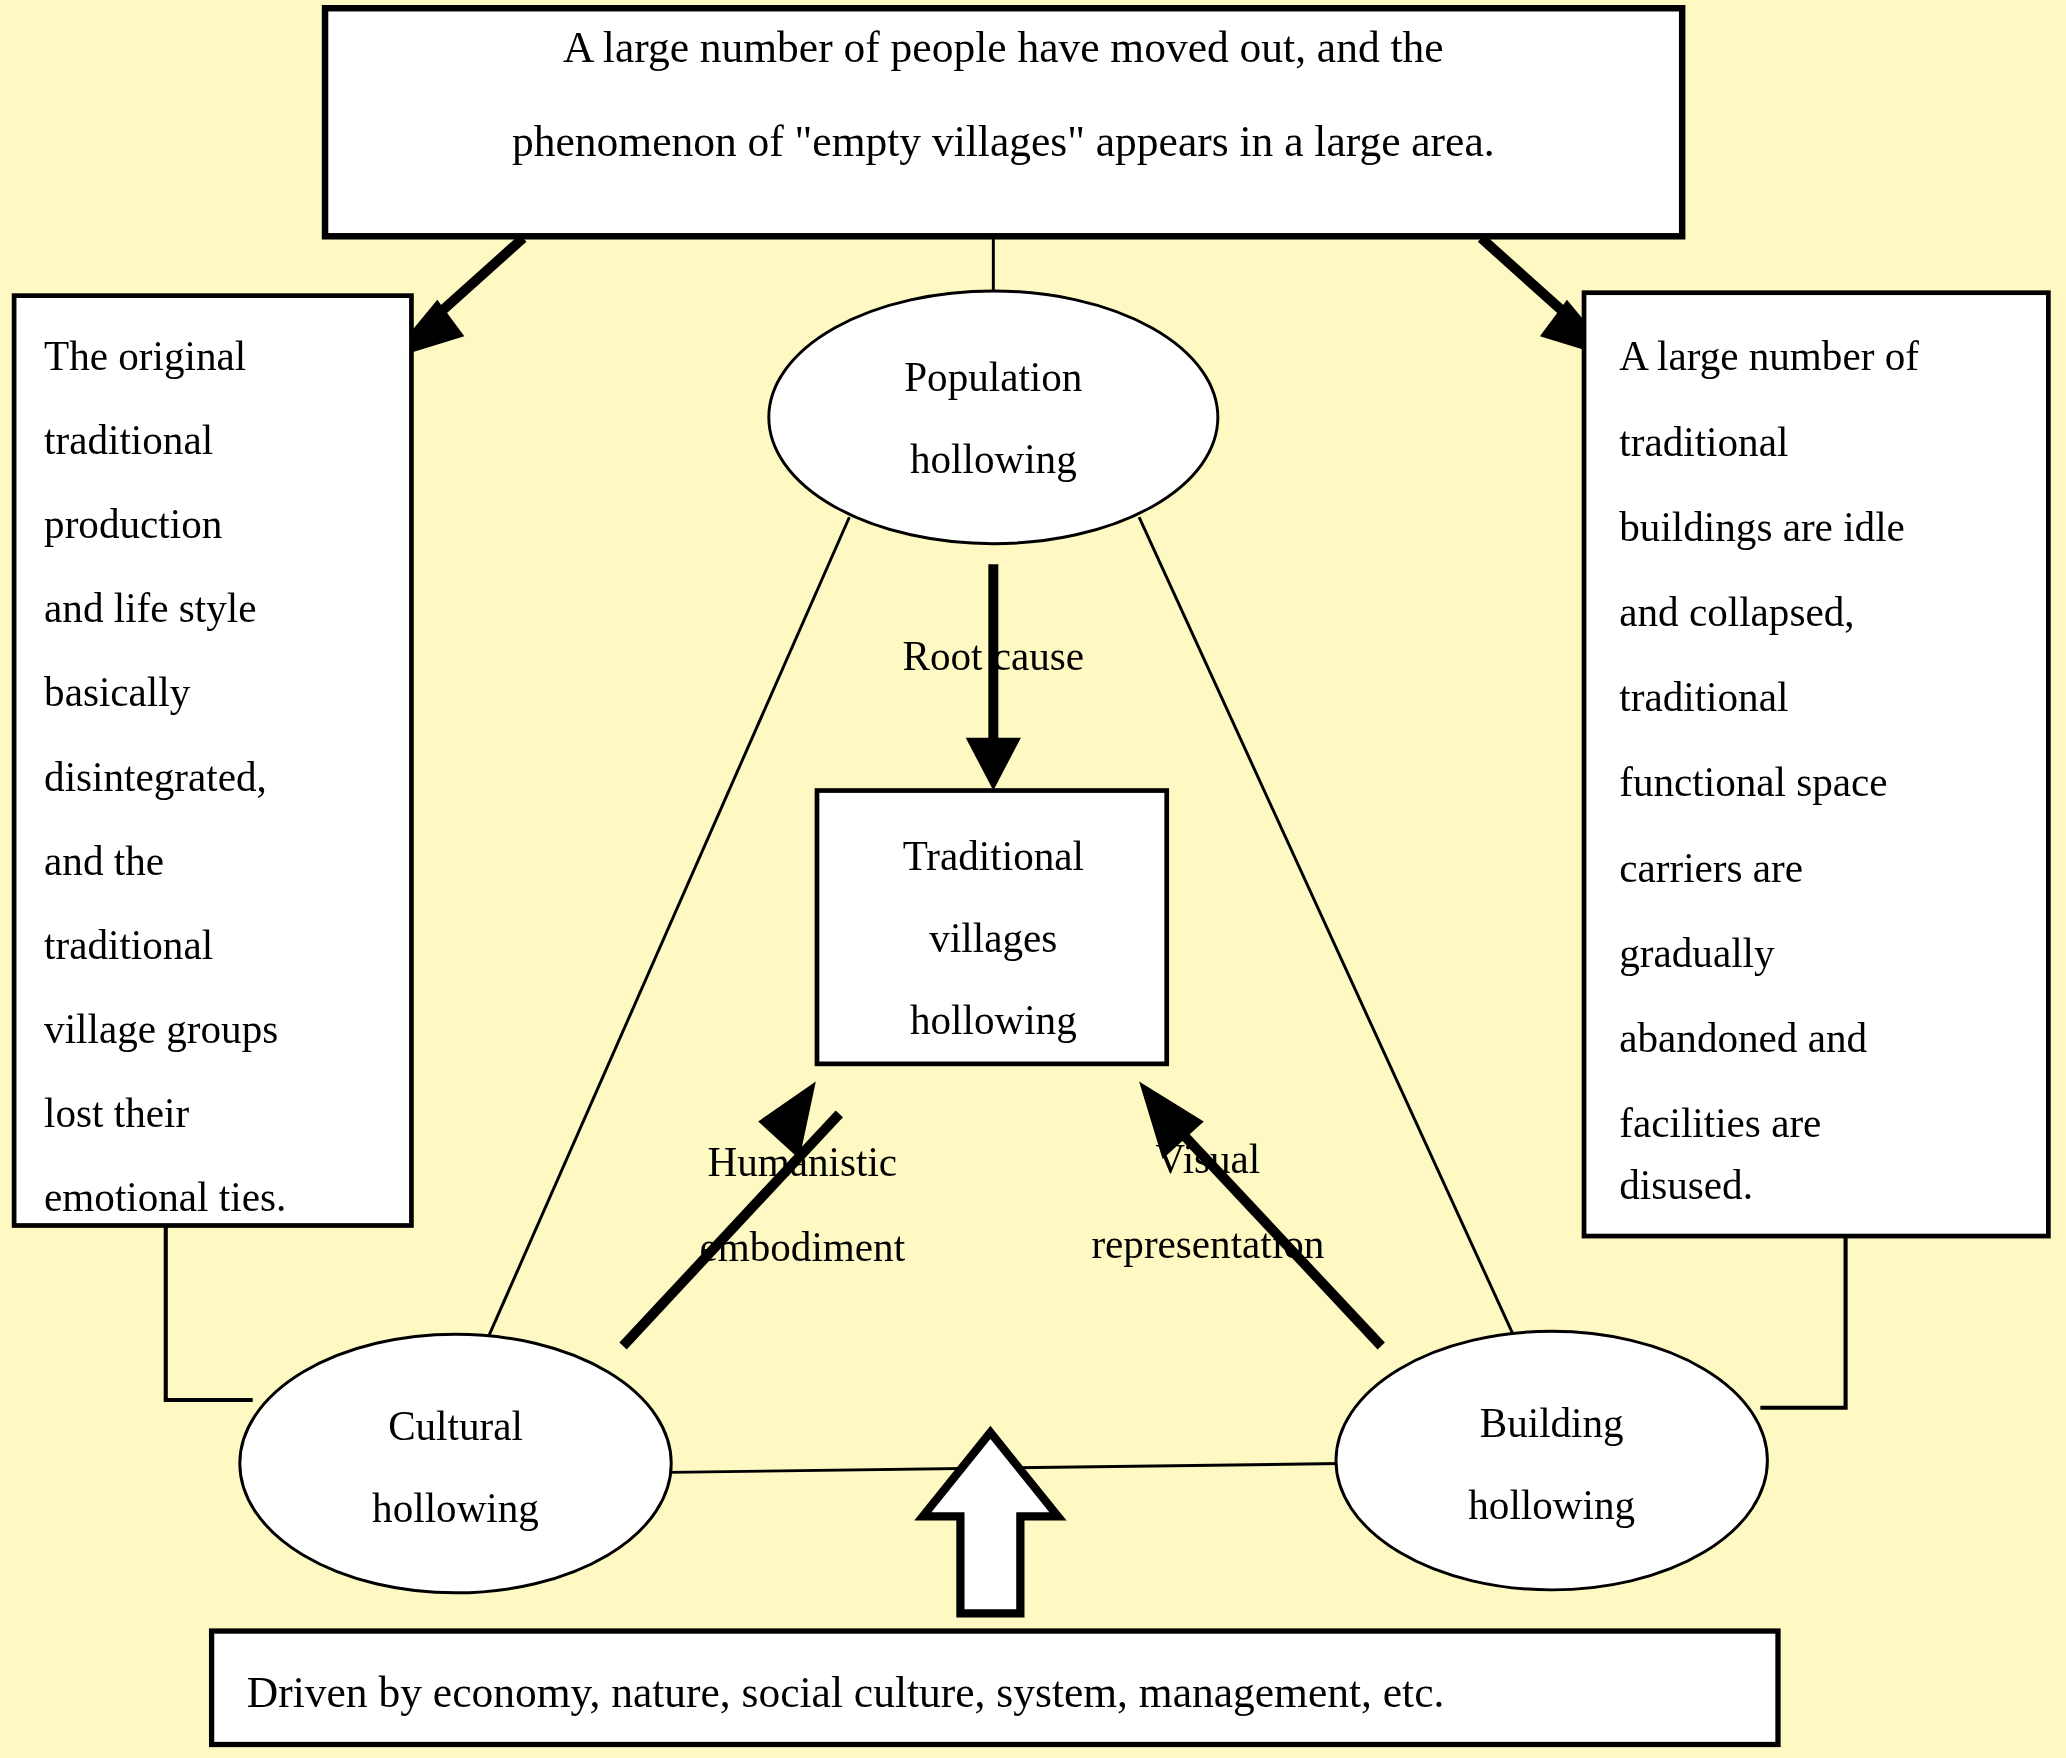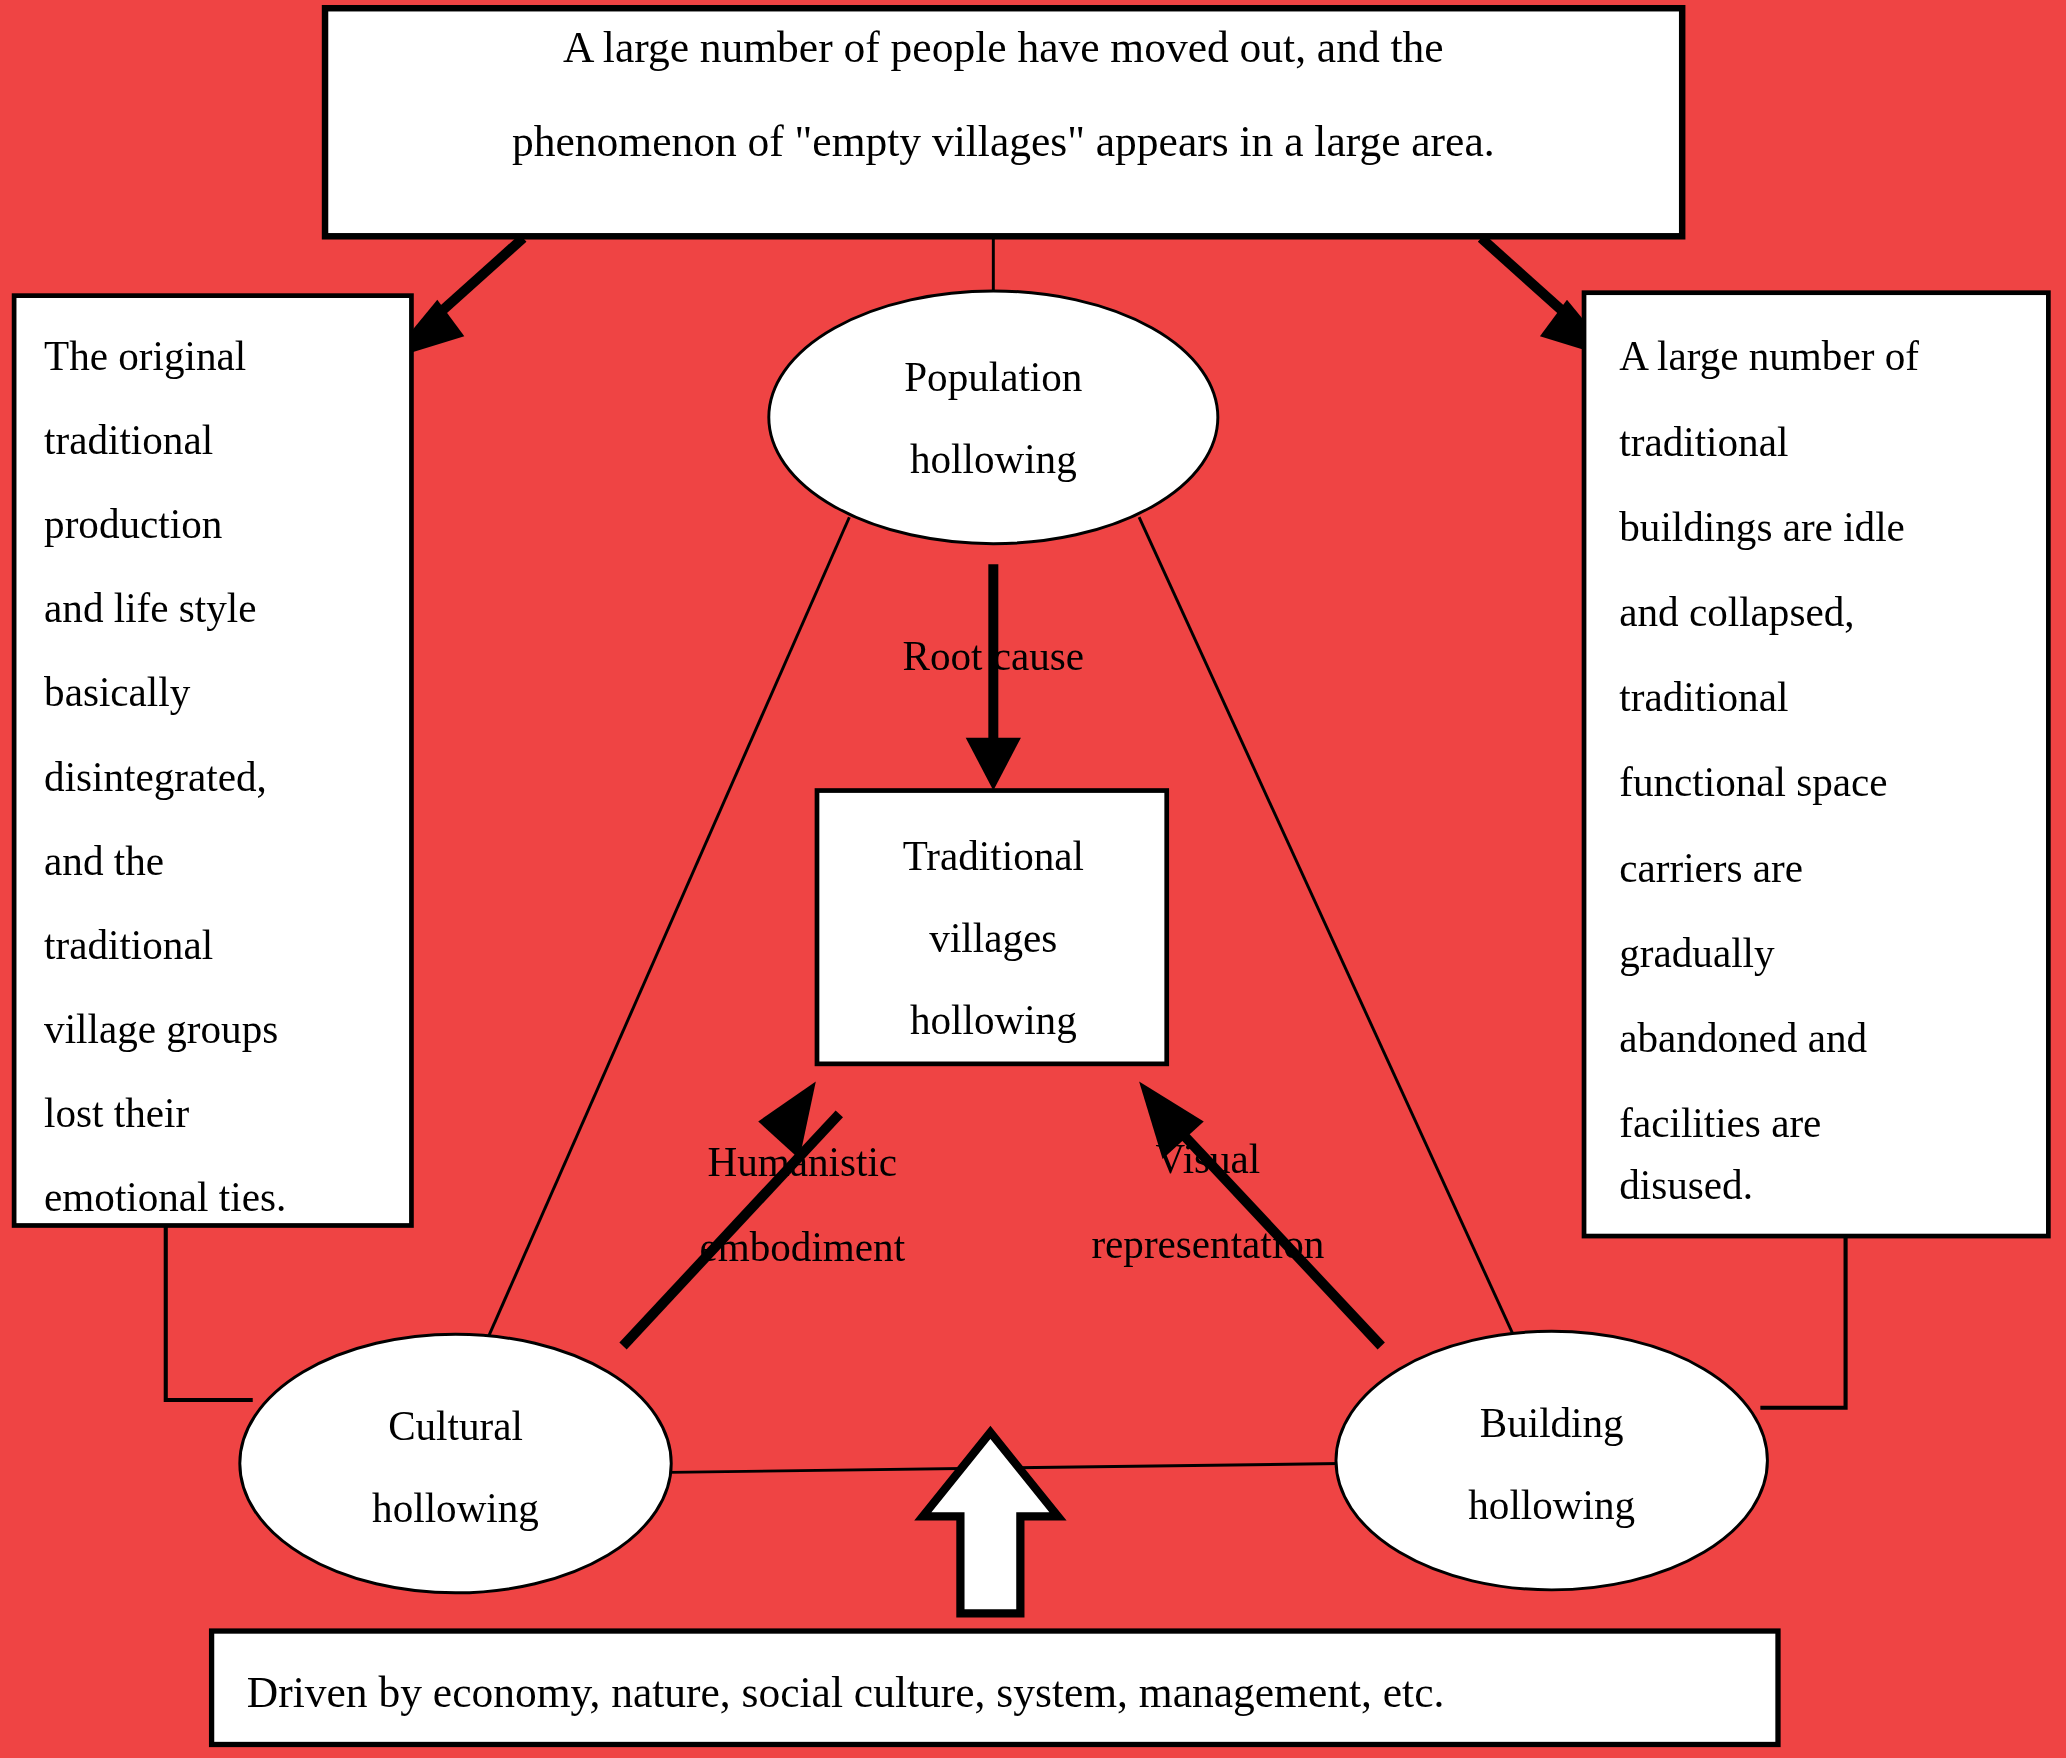--- a/index.html
+++ b/index.html
@@ -11,21 +11,21 @@
   body {
     width: 2066px;
     height: 1758px;
     font-family: "Liberation Serif", "DejaVu Serif", serif;
     overflow: hidden;
   }
   #diagram-root {
     position: relative;
     width: 2066px;
     height: 1758px;
-    background: #ef4444;
+    background: #fef9c3;
   }
   svg.figure {
     position: absolute;
     top: 0;
     left: 0;
     width: 2066px;
     height: 1758px;
   }
   .node-box {
     fill: #ffffff;

